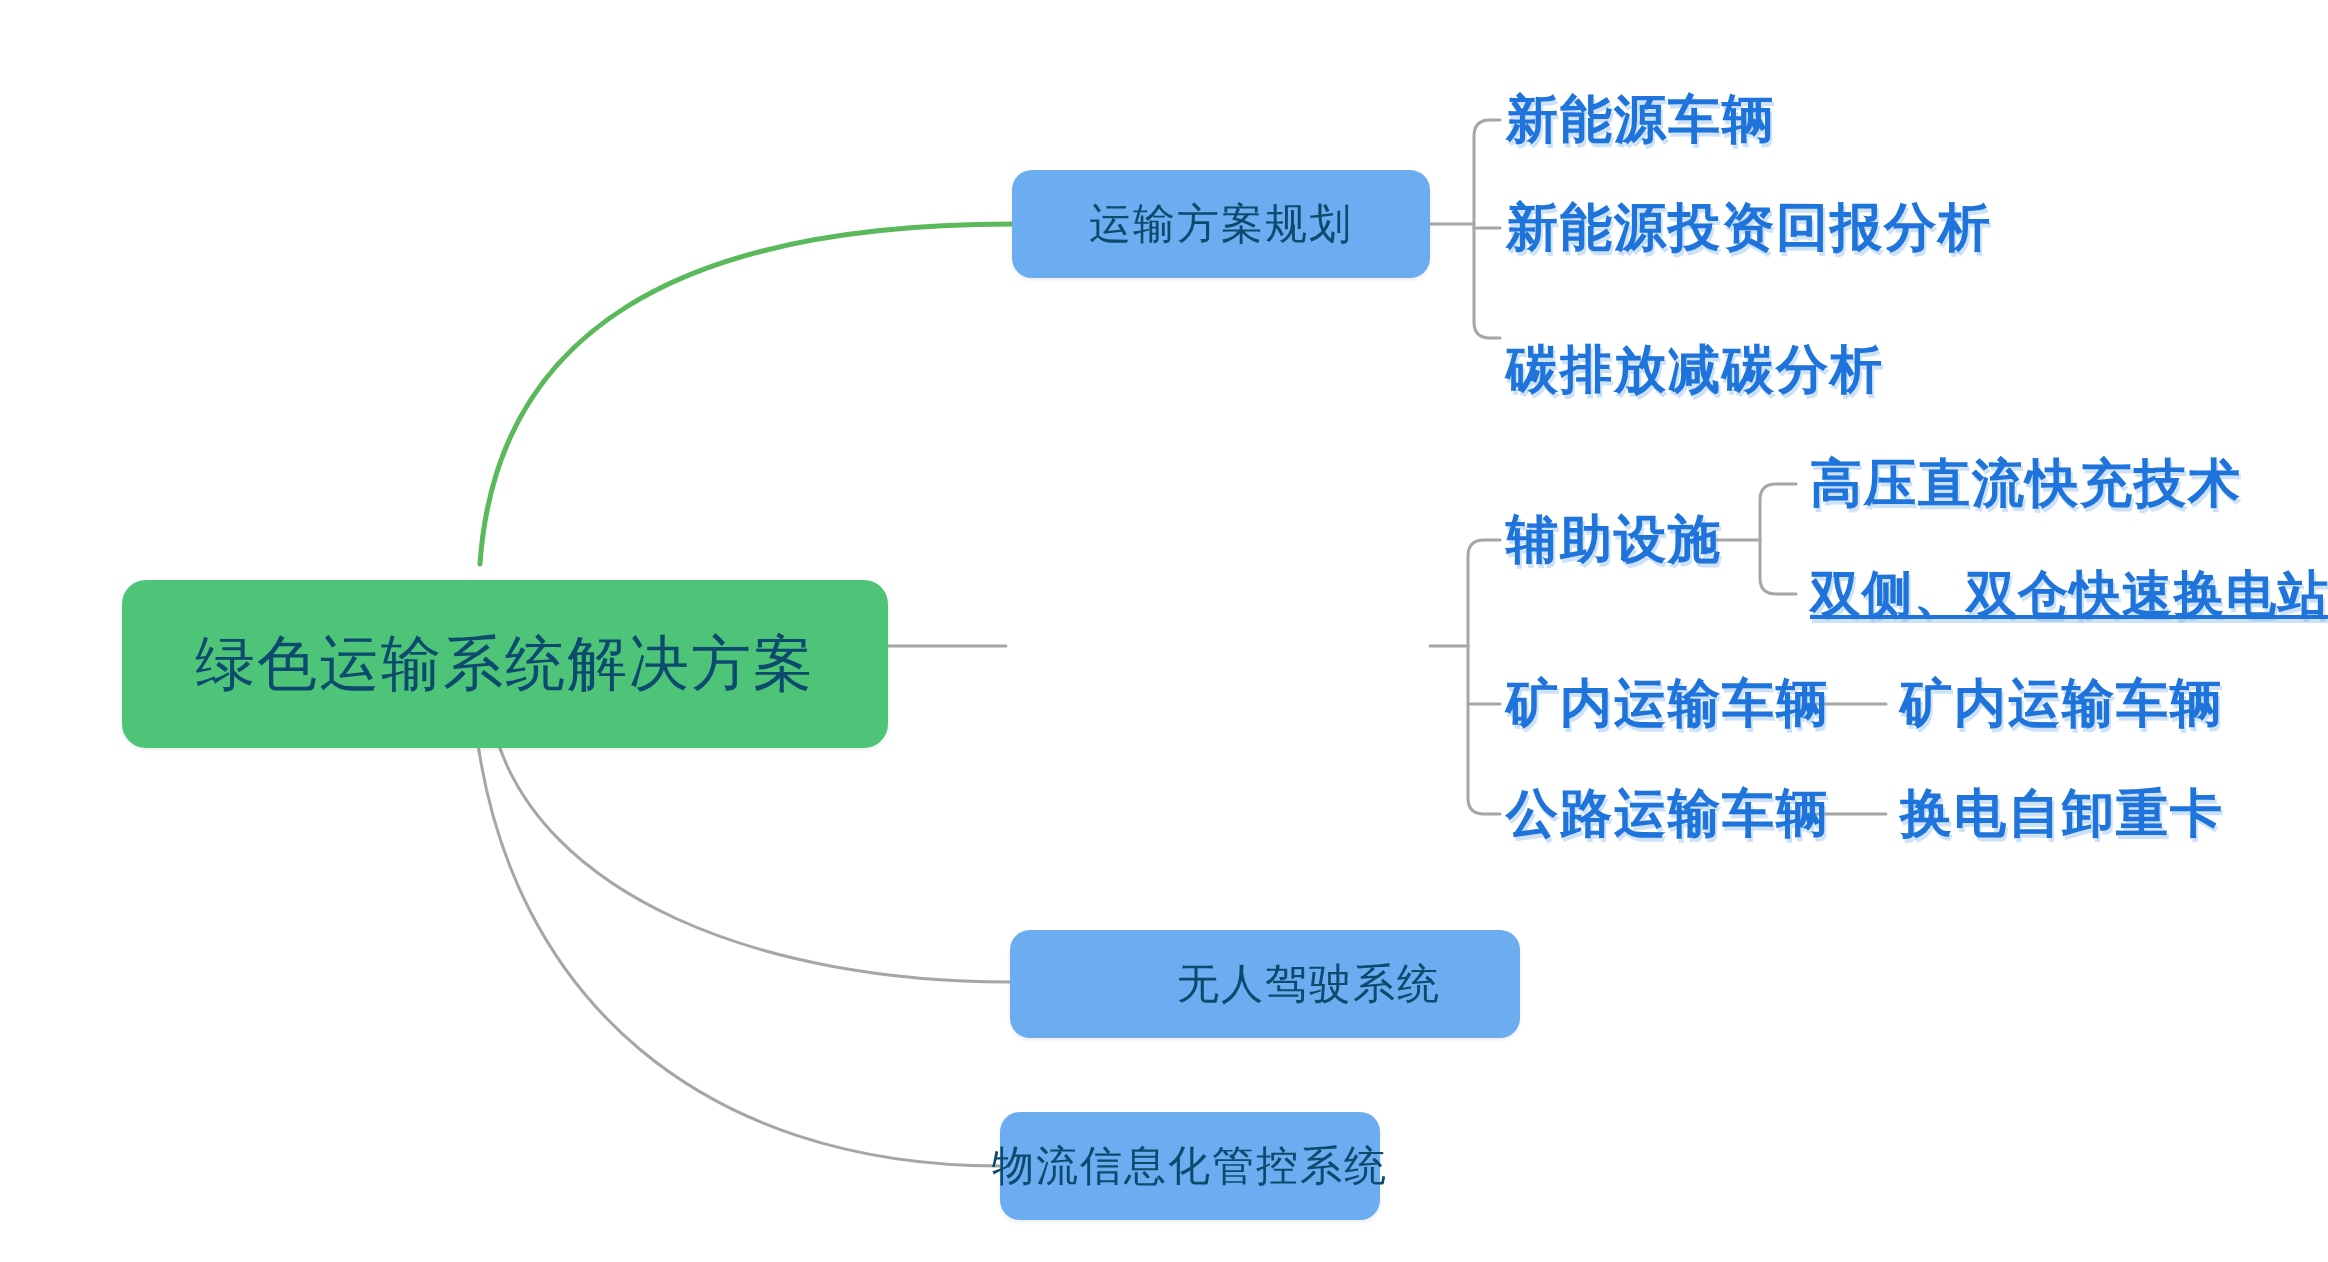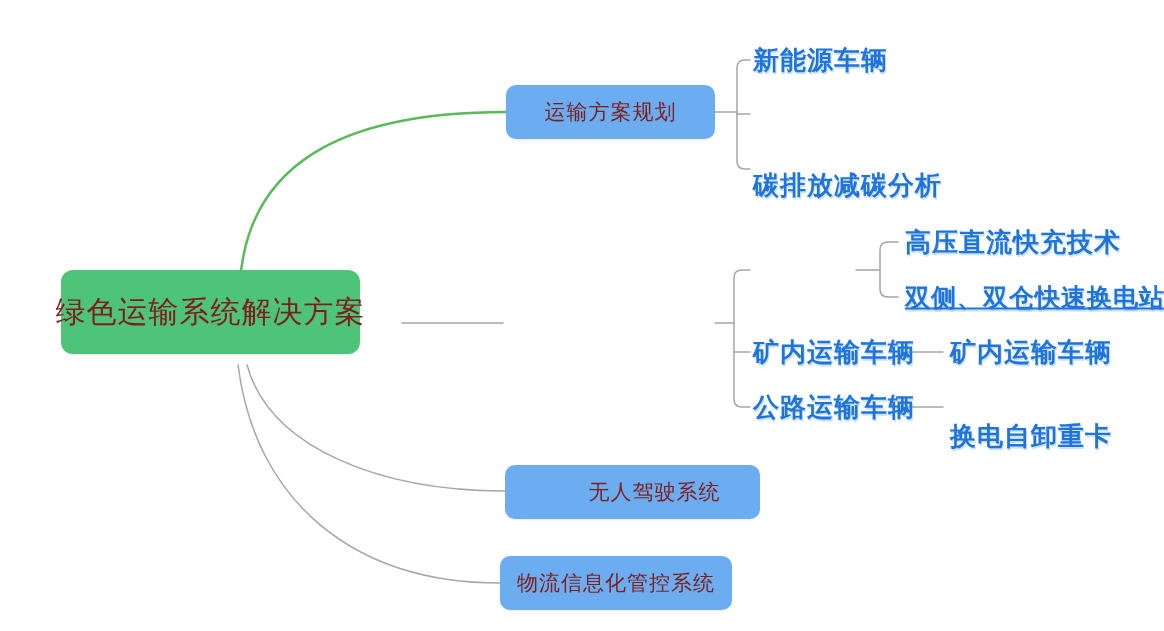--- a/index.html
+++ b/index.html
@@ -16,21 +16,21 @@
     left: 0; top: 0;
     width: 1164px; height: 631px;
     pointer-events: none;
   }
   .node-box {
     position: absolute;
     display: flex;
     align-items: center;
     justify-content: center;
     background: #6CACF0;
-    color: #7f1d1d;
+    color: #0c4a6e;
     border-radius: 10px;
     font-size: 21px;
     letter-spacing: 1px;
     white-space: nowrap;
     box-shadow: 0 1px 2px rgba(0,0,0,0.08);
     cursor: pointer;
   }
   .root-box {
     background: #4EC478;
     border-radius: 12px;
@@ -76,34 +76,36 @@
     <path d="M734 323 V399 Q734 407 742 407 H750" fill="none" stroke="#A6A6A6" stroke-width="1.5" stroke-linecap="round"></path>
 
     <path d="M856 270 H880" fill="none" stroke="#A6A6A6" stroke-width="1.5" stroke-linecap="round"></path>
     <path d="M880 270 V250 Q880 242 888 242 H898" fill="none" stroke="#A6A6A6" stroke-width="1.5" stroke-linecap="round"></path>
     <path d="M880 270 V289 Q880 297 888 297 H898" fill="none" stroke="#A6A6A6" stroke-width="1.5" stroke-linecap="round"></path>
 
     <path d="M908 352 H943" fill="none" stroke="#A6A6A6" stroke-width="1.5" stroke-linecap="round"></path>
     <path d="M908 407 H943" fill="none" stroke="#A6A6A6" stroke-width="1.5" stroke-linecap="round"></path>
   </svg>
 
-  <div class="node-box root-box" style="left:61px; top:270px; width:299px; height:84px;">绿色运输系统解决方案</div>
+  <div class="node-box root-box" style="left:61px; top:290px; width:383px; height:84px;">绿色运输系统解决方案</div>
 
   <div class="node-box" style="left:506px; top:85px; width:209px; height:54px;">运输方案规划</div>
 
 
   <div class="node-box" style="left:505px; top:465px; width:211px; height:54px;padding-left:44px;">无人驾驶系统</div>
 
-  <div class="node-box" style="left:500px; top:556px; width:232px; height:54px;">物流信息化管控系统</div>
+  <div class="node-box" style="left:500px; top:556px; width:190px; height:54px;">物流信息化管控系统</div>
 
   <div class="leaf-label" style="left:753px; top:60px;">新能源车辆</div>
+  <div class="leaf-label" style="left:753px; top:114px;">新能源投资回报分析</div>
   <div class="leaf-label" style="left:753px; top:169px;margin-top:16px;">碳排放减碳分析</div>
 
+  <div class="leaf-label" style="left:753px; top:270px;">辅助设施</div>
   <div class="leaf-label" style="left:905px; top:242px;">高压直流快充技术</div>
   <div class="leaf-label small" style="left:905px; top:297px;">双侧、双仓快速换电站</div>
 
   <div class="leaf-label" style="left:753px; top:352px;">矿内运输车辆</div>
   <div class="leaf-label" style="left:950px; top:352px;">矿内运输车辆</div>
 
   <div class="leaf-label" style="left:753px; top:407px;">公路运输车辆</div>
-  <div class="leaf-label" style="left:950px; top:407px;margin-top:29px;">换电自卸重卡</div>
+  <div class="leaf-label" style="left:950px; top:407px;">换电自卸重卡</div>
 
 </div>
 
 </body></html>

